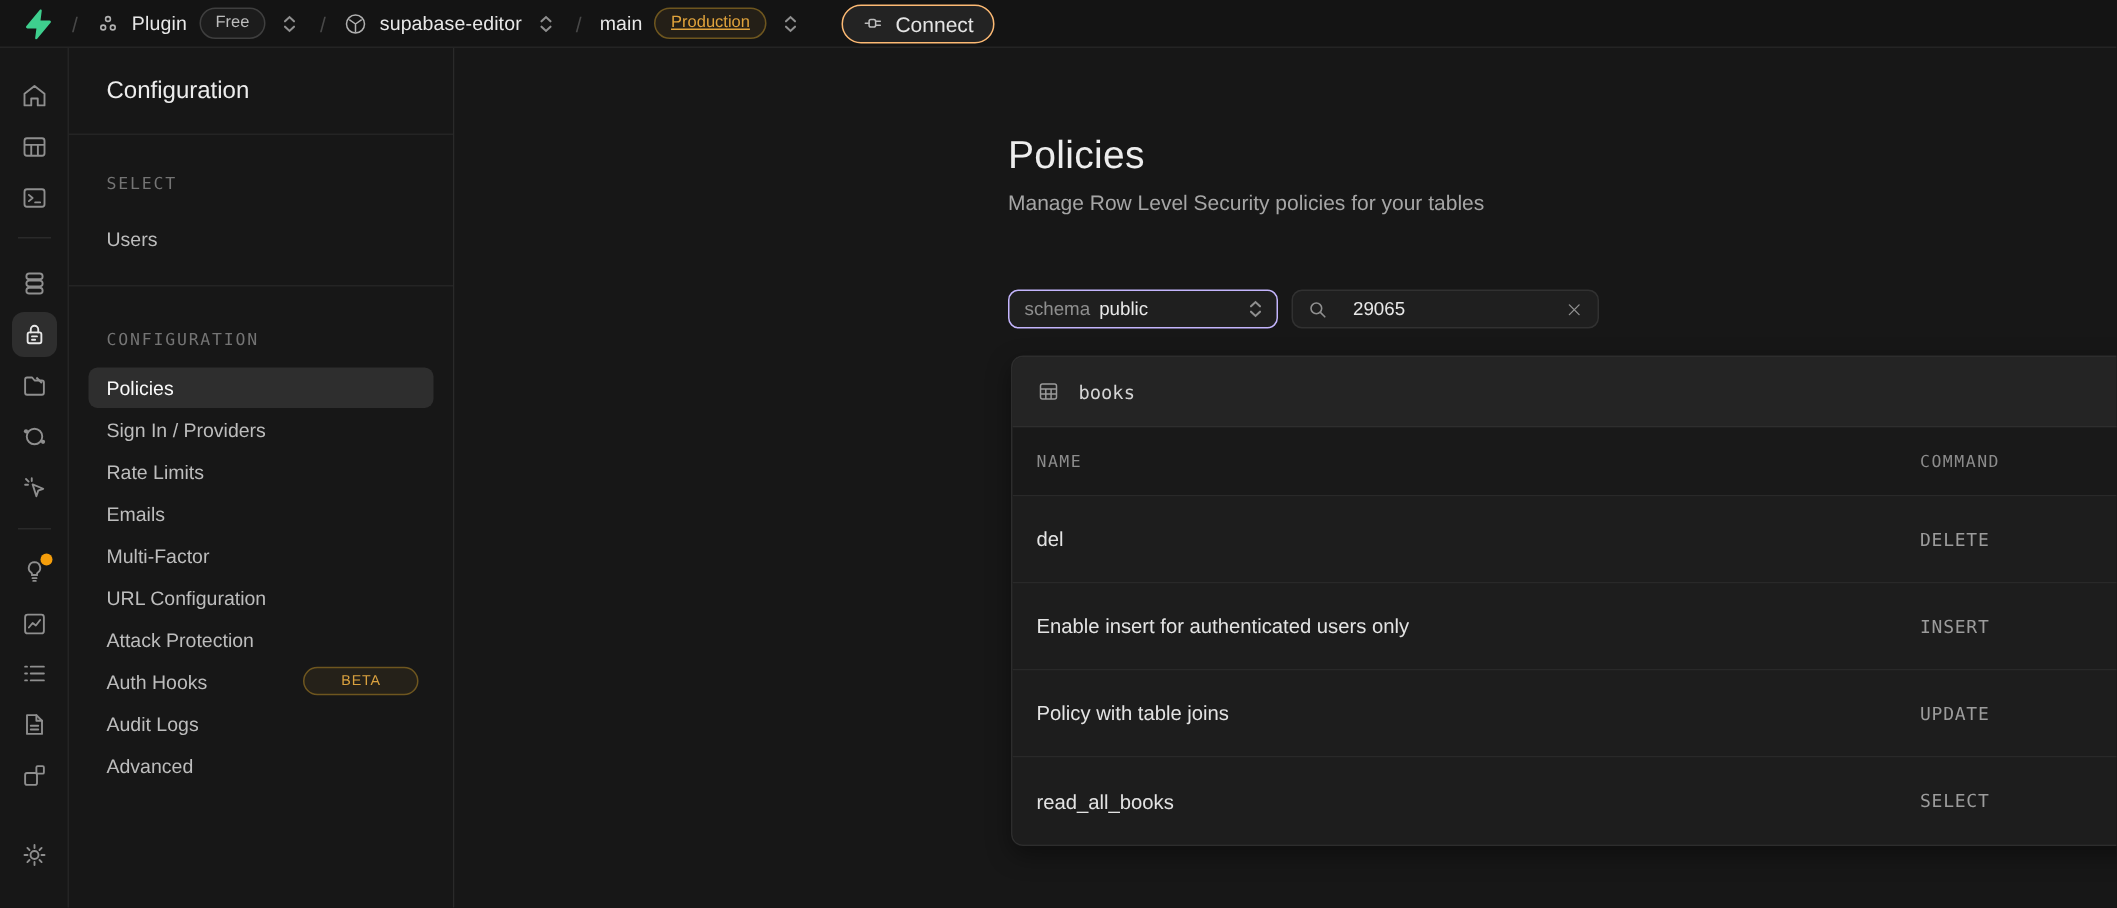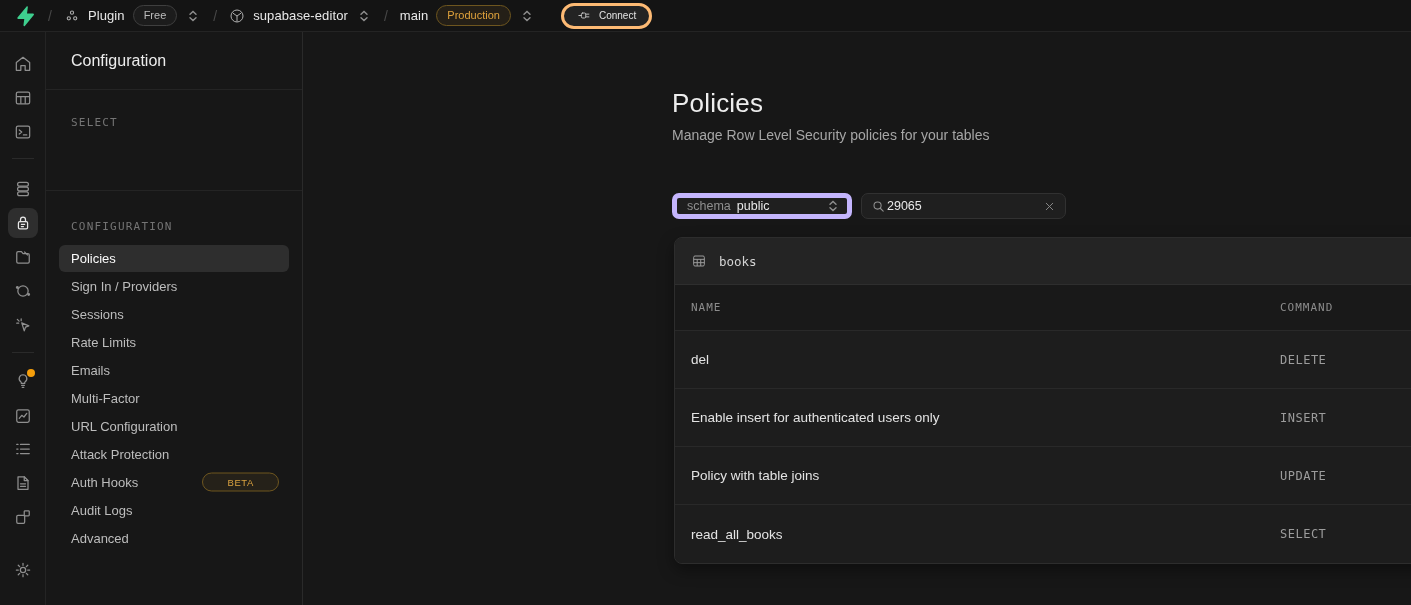--- a/index.html
+++ b/index.html
@@ -8,25 +8,25 @@
   .mono { font-family:"DejaVu Sans Mono", "Liberation Mono", monospace; }
 
   
   .topbar { position:absolute; left:0; top:0; width:1411px; height:32px; background:#141414;
             border-bottom:1px solid #242424; display:flex; align-items:center; padding:0 14px; gap:10px; }
   .crumb-sep { color:#484848; font-size:14px; padding:0 2px; }
   .crumb-group { display:flex; align-items:center; gap:8px; }
   .crumb-label { color:#e8e8e8; font-size:13px; font-weight:500; letter-spacing:.1px; }
   .pill { display:inline-flex; align-items:center; border-radius:999px; font-size:11px; line-height:1;
           padding:4px 10px; border:1px solid #3f3f3f; color:#bdbdbd; background:#1c1c1c; }
-  .pill.amber { border-color:#6e561f; color:#e0a33c; background:rgba(224,163,60,.08); }
+  .pill.amber { border-color:#6e561f; color:#e0a33c; background:rgba(224,163,60,.08);text-decoration:underline; }
   .chev-sel { display:inline-flex; align-items:center; color:#8f8f8f; padding:0 2px; }
   .connect-btn { display:inline-flex; align-items:center; gap:7px; height:26px; padding:0 13px;
-                 margin-left:16px; background:#232323; border:3px solid #fdba74; border-radius:13px;
-                 color:#e4e4e4; font-size:10px; cursor:pointer; }
+                 margin-left:16px; background:#232323; border:1px solid #fdba74; border-radius:13px;
+                 color:#e4e4e4; font-size:14px; cursor:pointer; }
 
   
   .rail { position:absolute; left:0; top:32px; width:46px; height:573px; background:#171717;
           border-right:1px solid #242424; }
   .rail-btn { position:absolute; left:8px; width:30px; height:30px; border-radius:8px;
               display:flex; align-items:center; justify-content:center; color:#8f8f8f; cursor:pointer; }
   .rail-btn.active { background:#2e2e2e; color:#e8e8e8; }
   .rail-div { position:absolute; left:12px; width:22px; border-top:1px solid #2a2a2a; }
   .notif-dot { position:absolute; top:3px; right:3px; width:8px; height:8px; border-radius:50%;
                background:#f59e0b; }
@@ -47,27 +47,27 @@
                 font-size:9.5px; letter-spacing:.6px; padding:3px 24px; border-radius:999px; }
 
   
   .main { position:absolute; left:303px; top:32px; width:1108px; height:573px; background:#171717;
           overflow:hidden; }
   .page-title { position:absolute; left:369px; top:56px; color:#ededed; font-size:26px; font-weight:400;
                 letter-spacing:.2px; }
   .page-subtitle { position:absolute; left:369px; top:95px; color:#a6a6a6; font-size:14px; }
 
   .filters { position:absolute; left:369px; top:161px; display:flex; gap:9px; }
-  .schema-select { width:180px; height:26px; background:#1f1f1f; border:5px solid #c4b5fd;
+  .schema-select { width:180px; height:26px; background:#1f1f1f; border:1px solid #c4b5fd;
                    border-radius:7px; display:flex; align-items:center; padding:0 8px 0 10px;
                    gap:6px; cursor:pointer; }
   .schema-select .lbl { color:#8f8f8f; font-size:12.5px; }
   .schema-select .val { color:#e8e8e8; font-size:12.5px; font-weight:500; flex:1; }
   .search-box { width:205px; height:26px; background:#1f1f1f; border:1px solid #313131;
-                border-radius:7px; display:flex; align-items:center; padding:0 9px; gap:1px; }
+                border-radius:7px; display:flex; align-items:center; padding:0 9px; gap:16px; }
   .search-box input { flex:1; background:transparent; border:none; outline:none; color:#e8e8e8;
                       font-size:12.5px; font-family:"Liberation Sans", sans-serif; min-width:0; }
   .icon-btn { display:flex; align-items:center; color:#8f8f8f; cursor:pointer; background:none; border:none; }
 
   .card { position:absolute; left:371px; top:205px; width:1010px; border:1px solid #2d2d2d;
           border-radius:8px; overflow:hidden; background:#1d1d1d; box-shadow:0 6px 16px rgba(0,0,0,.4); }
   .card-header { height:47px; background:#242424; display:flex; align-items:center; gap:12px;
                  padding-left:16px; border-bottom:1px solid #2e2e2e; color:#9a9a9a; }
   .card-header .tname { color:#d4d4d4; font-size:12.5px; }
   .col-header { height:46px; background:#191919; display:flex; align-items:center;
@@ -240,33 +240,35 @@
         <path d="M12 4v2.4M12 17.6V20M4 12h2.4M17.6 12H20M6.3 6.3l1.7 1.7M16 16l1.7 1.7M6.3 17.7 8 16M16 8l1.7-1.7"></path>
       </svg>
   </div>
 </div>
 
 <div class="sidebar">
   <div class="sb-title">Configuration</div>
   <div class="sb-div" style="top:57px"></div>
 
   <div class="sb-section mono" style="top:84px">SELECT</div>
+  <div style="position:absolute; top:113px; width:100%;">
+    <div class="sb-item">
+      <span>Users</span>
+    </div>
+  </div>
 
   <div class="sb-div" style="top:158px"></div>
   <div class="sb-section mono" style="top:188px">CONFIGURATION</div>
 
   <div class="sb-list">
     <div class="sb-item active">
       <span>Policies</span>
     </div>
     <div class="sb-item">
       <span>Sign In / Providers</span>
-    </div>
-    <div class="sb-item">
-      <span>Sessions</span>
     </div>
     <div class="sb-item">
       <span>Rate Limits</span>
     </div>
     <div class="sb-item">
       <span>Emails</span>
     </div>
     <div class="sb-item">
       <span>Multi-Factor</span>
     </div>

